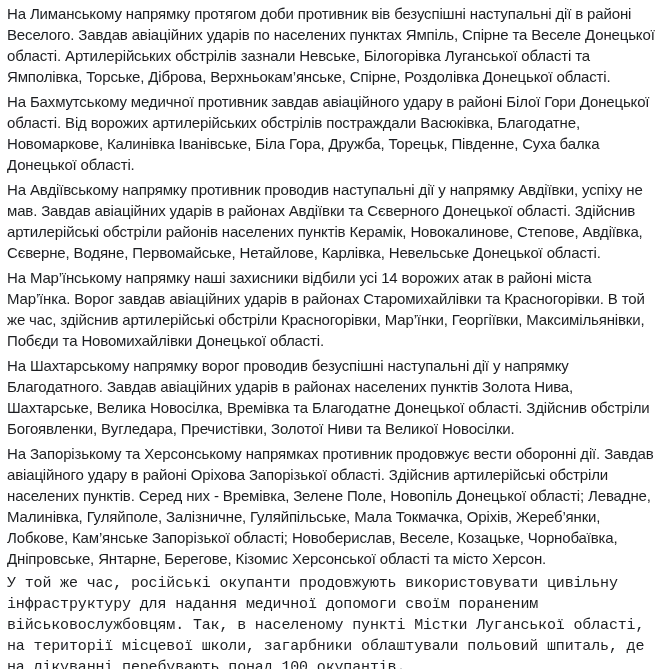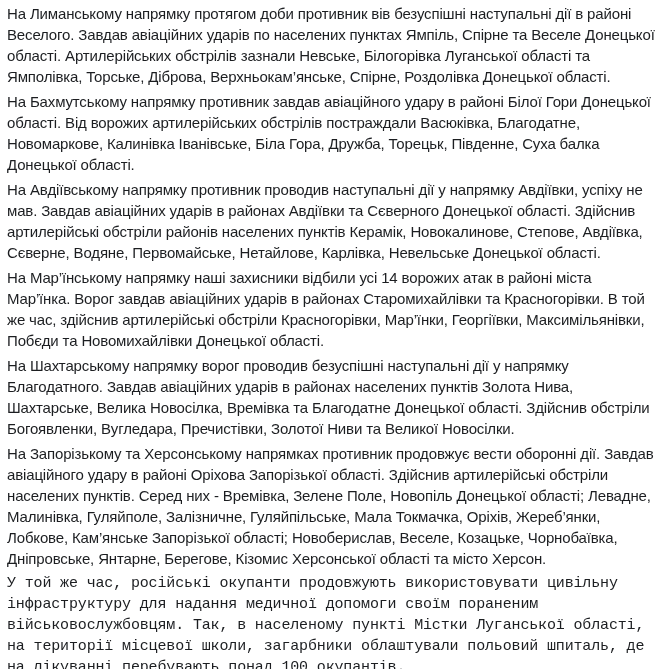--- a/index.html
+++ b/index.html
@@ -35,19 +35,19 @@
   .post p:last-child {
     margin-bottom: 0;
     font-family: Liberation Mono, monospace;
   }
 </style>
 </head>
 <body>
 
 <div class="post">
   <p>На Лиманському напрямку протягом доби противник вів безуспішні наступальні дії в районі Веселого. Завдав авіаційних ударів по населених пунктах Ямпіль, Спірне та Веселе Донецької області. Артилерійських обстрілів зазнали Невське, Білогорівка Луганської області та Ямполівка, Торське, Діброва, Верхньокам’янське, Спірне, Роздолівка Донецької області.</p>
-  <p>На Бахмутському напрямку противник завдав авіаційного удару в районі Білої Гори Донецької області. Від ворожих артилерійських обстрілів постраждали Васюківка, Благодатне, Новомаркове, Калинівка Іванівське, Біла Гора, Дружба, Торецьк, Південне, Суха балка Донецької області.</p>
+  <p>На Бахмутському медичної противник завдав авіаційного удару в районі Білої Гори Донецької області. Від ворожих артилерійських обстрілів постраждали Васюківка, Благодатне, Новомаркове, Калинівка Іванівське, Біла Гора, Дружба, Торецьк, Південне, Суха балка Донецької області.</p>
   <p>На Авдіївському напрямку противник проводив наступальні дії у напрямку Авдіївки, успіху не мав. Завдав авіаційних ударів в районах Авдіївки та Сєверного Донецької області. Здійснив артилерійські обстріли районів населених пунктів Керамік, Новокалинове, Степове, Авдіївка, Сєверне, Водяне, Первомайське, Нетайлове, Карлівка, Невельське Донецької області.</p>
   <p>На Мар’їнському напрямку наші захисники відбили усі 14 ворожих атак в районі міста Мар’їнка. Ворог завдав авіаційних ударів в районах Старомихайлівки та Красногорівки. В той же час, здійснив артилерійські обстріли Красногорівки, Мар’їнки, Георгіївки, Максимільянівки, Побєди та Новомихайлівки Донецької області.</p>
   <p>На Шахтарському напрямку ворог проводив безуспішні наступальні дії у напрямку Благодатного. Завдав авіаційних ударів в районах населених пунктів Золота Нива, Шахтарське, Велика Новосілка, Времівка та Благодатне Донецької області. Здійснив обстріли Богоявленки, Вугледара, Пречистівки, Золотої Ниви та Великої Новосілки.</p>
   <p>На Запорізькому та Херсонському напрямках противник продовжує вести оборонні дії. Завдав авіаційного удару в районі Оріхова Запорізької області. Здійснив артилерійські обстріли населених пунктів. Серед них - Времівка, Зелене Поле, Новопіль Донецької області; Левадне, Малинівка, Гуляйполе, Залізничне, Гуляйпільське, Мала Токмачка, Оріхів, Жереб’янки, Лобкове, Кам’янське Запорізької області; Новоберислав, Веселе, Козацьке, Чорнобаївка, Дніпровське, Янтарне, Берегове, Кізомис Херсонської області та місто Херсон.</p>
   <p>У той же час, російські окупанти продовжують використовувати цивільну інфраструктуру для надання медичної допомоги своїм пораненим військовослужбовцям. Так, в населеному пункті Містки Луганської області, на території місцевої школи, загарбники облаштували польовий шпиталь, де на лікуванні перебувають понад 100 окупантів.</p>
 </div>
 
 </body></html>

